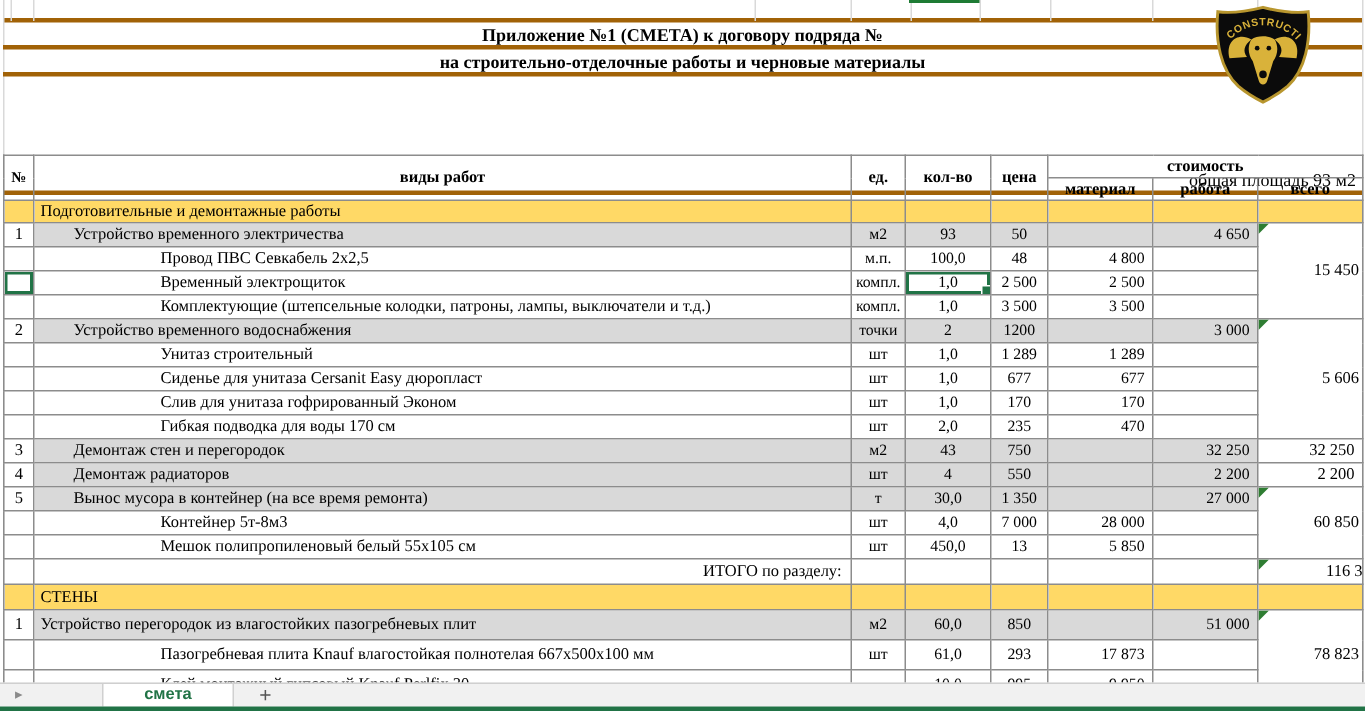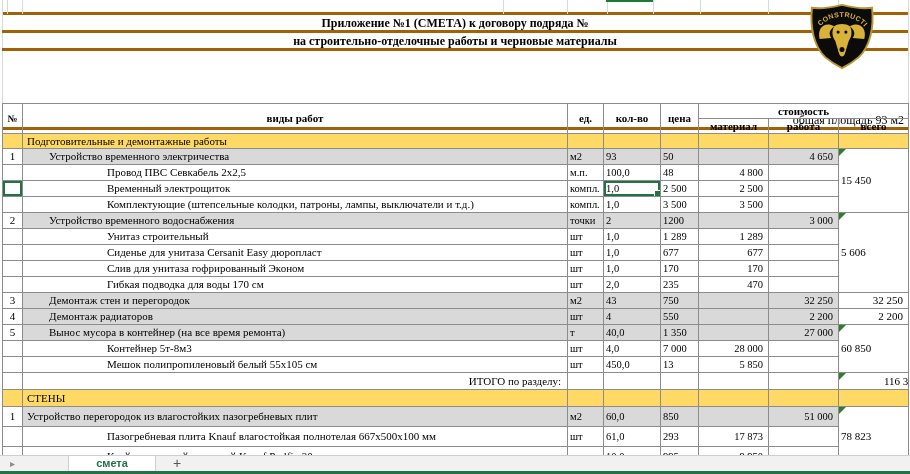--- a/index.html
+++ b/index.html
@@ -11,23 +11,23 @@
   .metarow{text-align:right;font-size:12px;padding-right:4px;margin-top:43px;}
   .vl{position:absolute;width:1px;background:#d9d9d9;}
   
   #grid{position:absolute;top:103px;left:2px;width:906px;border-collapse:collapse;table-layout:fixed;
         font-size:11px;z-index:1;}
   #grid th,#grid td{border:1px solid #8c8c8c;padding:0 2px;overflow:hidden;white-space:nowrap;
         box-sizing:border-box;height:16px;line-height:13px;vertical-align:middle;font-weight:normal;}
   #grid th{font-weight:bold;text-align:center;height:15px;}
   #grid tr.rh15 td{height:15px;} #grid tr.rh17 td{height:17px;padding-left:45px;} #grid tr.rh20 td{height:20px;}
   .c-num{text-align:center;}
-  .c-unit,.c-qty,.c-price{font-size:10.5px;}
+  .c-unit,.c-qty,.c-price{text-align:center;font-size:10.5px;}
   .c-mat,.c-lab{text-align:right;padding-right:5px !important;font-size:10.5px;}
-  .c-tot{text-align:left;position:relative;}
+  .c-tot{text-align:right;position:relative;}
   .c-tot.right{text-align:right;padding-right:5px !important;}
   .ind0{padding-left:4px !important;} .ind1{padding-left:26px !important;} .ind2{padding-left:84px !important;}
   .tright{text-align:right;padding-right:6px !important;}
   .bold{font-weight:bold;}
   .shaded{background:#d9d9d9;}
   .yellow{background:#ffd966;}
   .flag::before{content:"";position:absolute;top:0;left:0;width:0;height:0;
         border-top:7px solid #2e7d32;border-right:7px solid transparent;}
   .sel-box{box-shadow:inset 0 0 0 2px #217346;}
   .sel-active{box-shadow:inset 0 0 0 2px #217346;position:relative;}
@@ -225,21 +225,21 @@
           <td class="c-qty shaded">4</td>
           <td class="c-price shaded">550</td>
           <td class="c-mat shaded"></td>
           <td class="c-lab shaded">2 200</td>
           <td class="c-tot right" rowspan="1">2 200</td>
         </tr>
         <tr>
           <td class="c-num">5</td>
           <td class="ind1 shaded">Вынос мусора в контейнер  (на все время ремонта)</td>
           <td class="c-unit shaded">т</td>
-          <td class="c-qty shaded">40,0</td>
+          <td class="c-qty shaded">30,0</td>
           <td class="c-price shaded">1 350</td>
           <td class="c-mat shaded"></td>
           <td class="c-lab shaded">27 000</td>
           <td class="c-tot flag" rowspan="3">60 850</td>
         </tr>
         <tr>
           <td class="c-num"></td>
           <td class="ind2">Контейнер 5т-8м3</td>
           <td class="c-unit">шт</td>
           <td class="c-qty">4,0</td>

